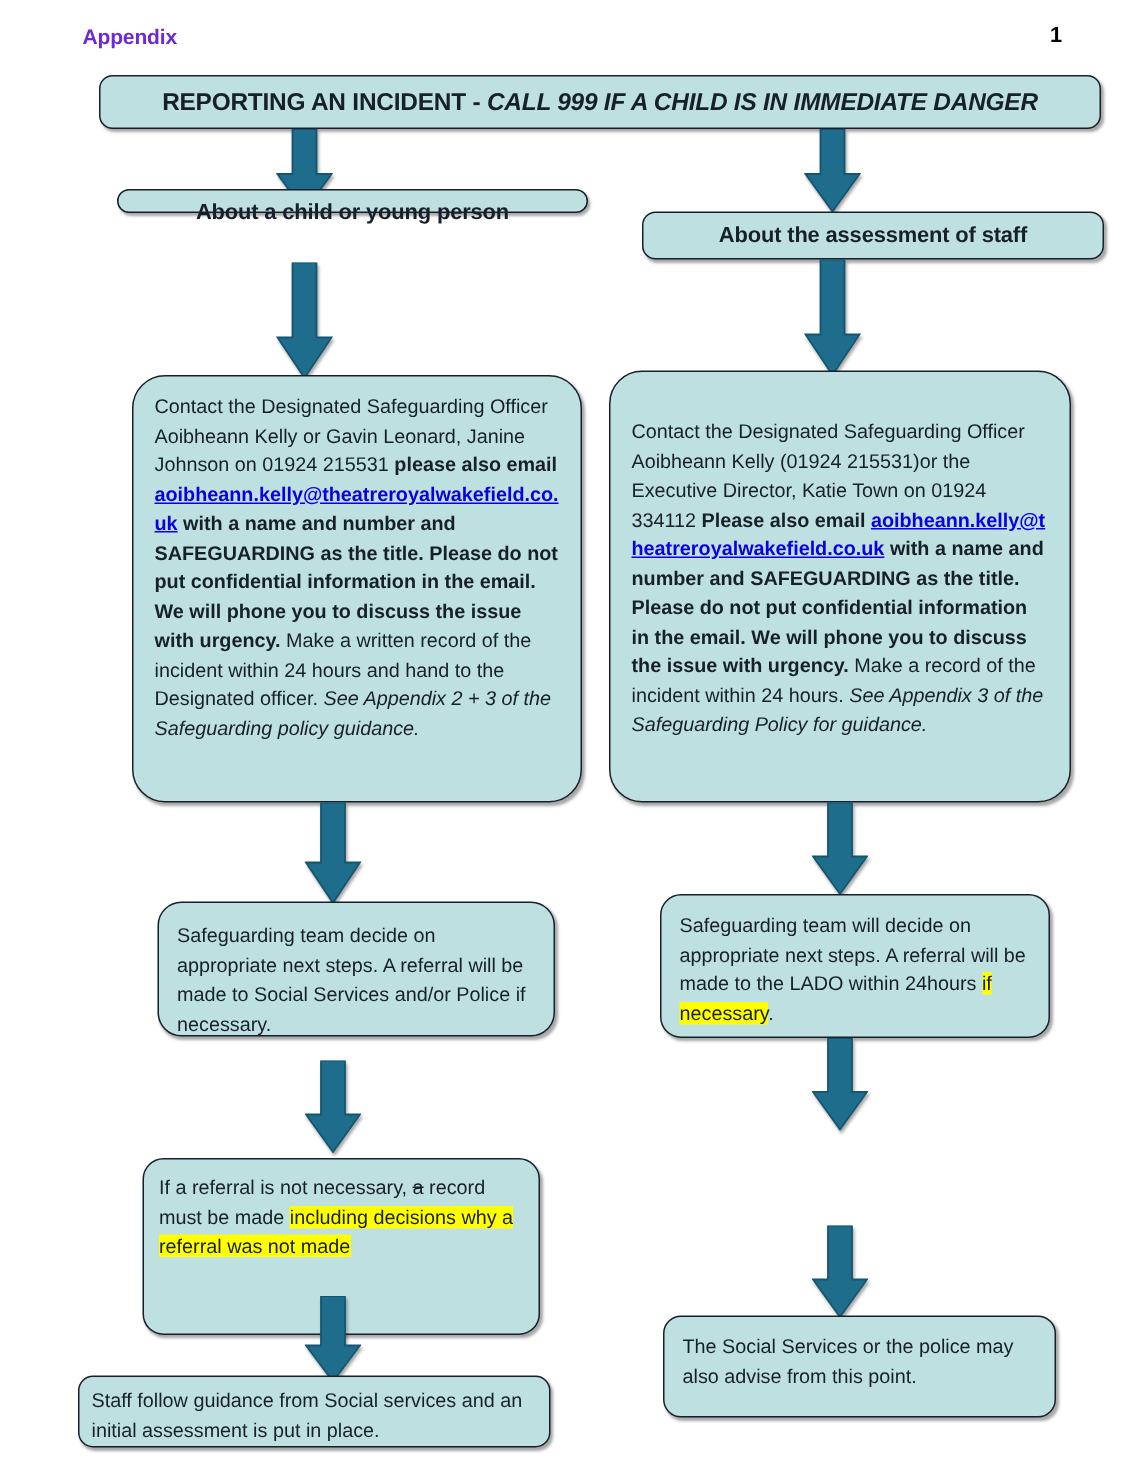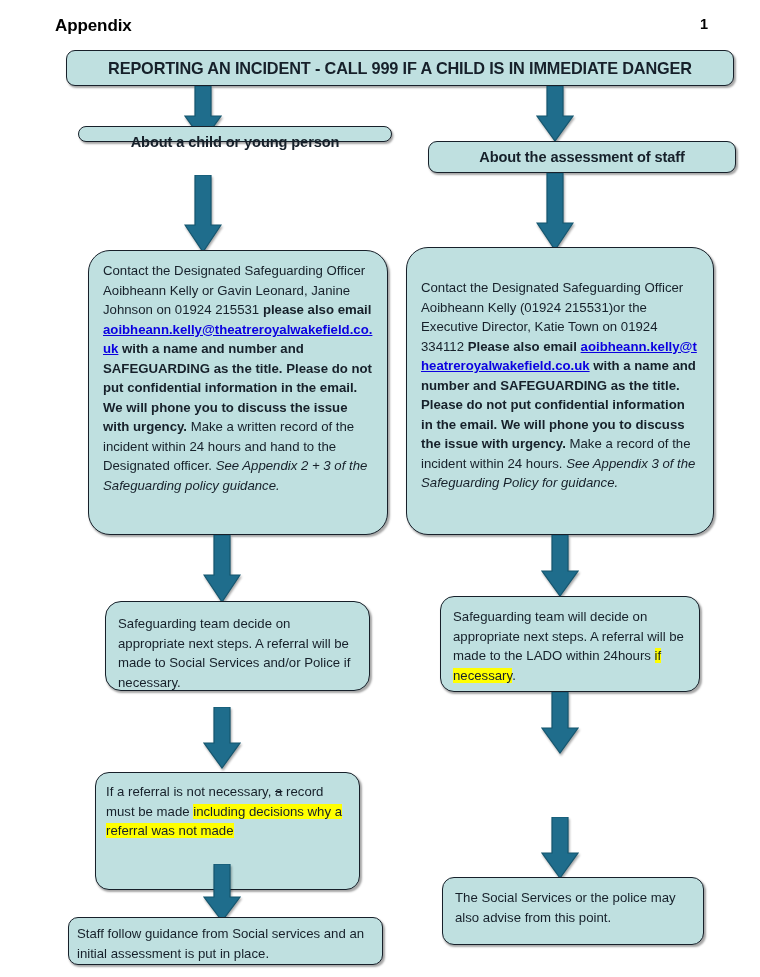--- a/index.html
+++ b/index.html
@@ -24,23 +24,23 @@
     position: absolute;
     top: 16px;
     left: 0;
     width: 760px;
     height: 24px;
   }
   .doc-header .hdr-left {
     position: absolute;
     left: 55px;
     top: 0;
-    font-size: 17px;
-    font-weight: bold;
-    color: #000000;
+    font-size: 14px;
+    font-weight: bold;
+    color: #6d28d9;
     letter-spacing: -0.1px;
   }
   .doc-header .hdr-right {
     position: absolute;
     left: 700px;
     top: 0;
     font-size: 14.5px;
     font-weight: bold;
     color: #000000;
   }
@@ -67,21 +67,21 @@
   
   #title-box .inner {
     padding: 0;
     font-size: 16.3px;
     font-weight: bold;
     text-align: center;
     line-height: 34px;
     letter-spacing: -0.15px;
     white-space: nowrap;
   }
-  #title-box .ital { }
+  #title-box .ital { font-style: italic; }
 
   
   .cat-box .inner {
     padding: 0;
     font-size: 14.6px;
     font-weight: bold;
     text-align: center;
     line-height: 30px;
     letter-spacing: -0.1px;
   }
@@ -206,21 +206,21 @@
     <svg width="38" height="58" viewBox="0 0 38 58">
       <polygon points="11,0 27,0 27,33 37,33 19,57 1,33 11,33" fill="#1f6d8c" stroke="#14566f" stroke-width="1.2"></polygon>
     </svg>
   </div>
   <div class="arrow" style="left:541px; top:817px; width:38px; height:62px;">
     <svg width="38" height="62" viewBox="0 0 38 62">
       <polygon points="11,0 27,0 27,36 37,36 19,61 1,36 11,36" fill="#1f6d8c" stroke="#14566f" stroke-width="1.2"></polygon>
     </svg>
   </div>
 
-  <div class="box round-lg" style="left:68px; top:917px; width:315px; height:48px; border-radius:10px;">
+  <div class="box round-lg" style="left:52px; top:917px; width:315px; height:48px; border-radius:10px;">
     <div class="inner" style="padding:6px 8px 0 8px;">Staff follow guidance from Social services and an initial assessment is put in  place.</div>
   </div>
 
   <div class="box round-lg" style="left:442px; top:877px; width:262px; height:68px; border-radius:12px;">
     <div class="inner" style="padding:10px 10px 0 12px;">The Social Services or the police may also advise from this point.</div>
   </div>
 
 </div>
 
 </body></html>

